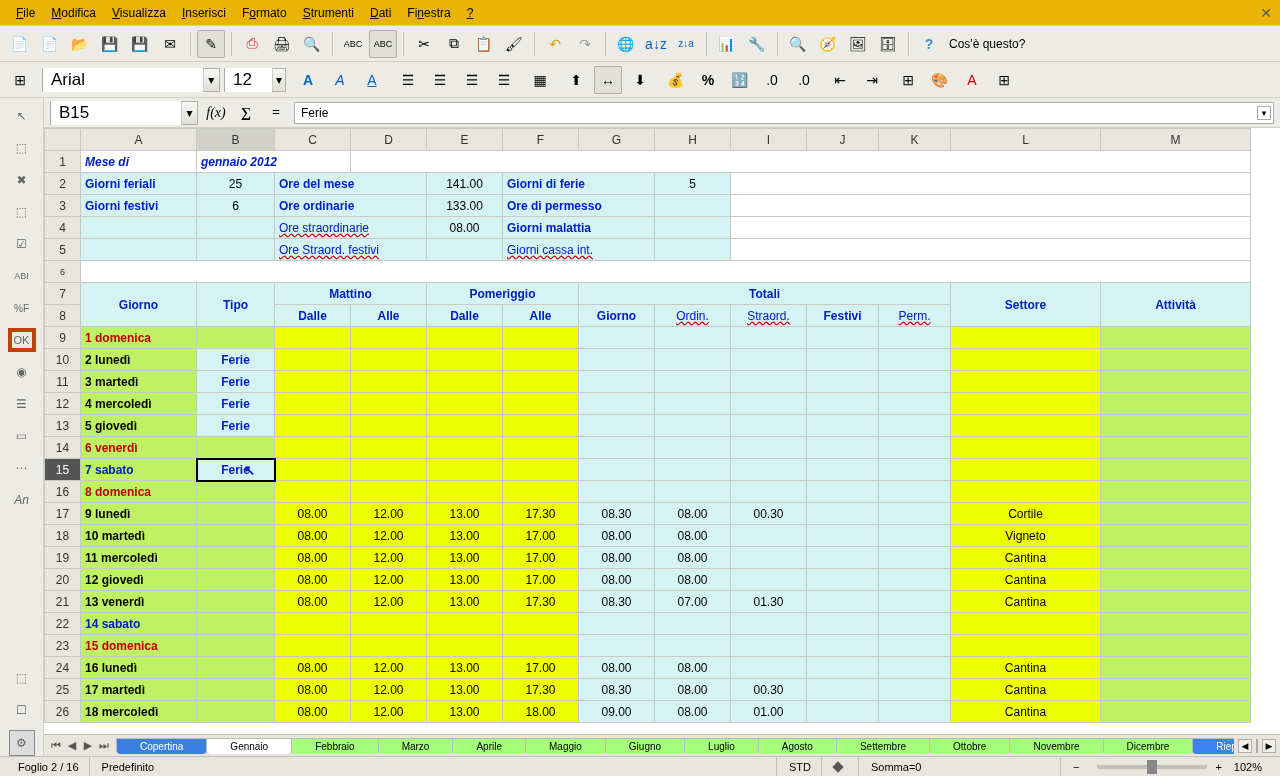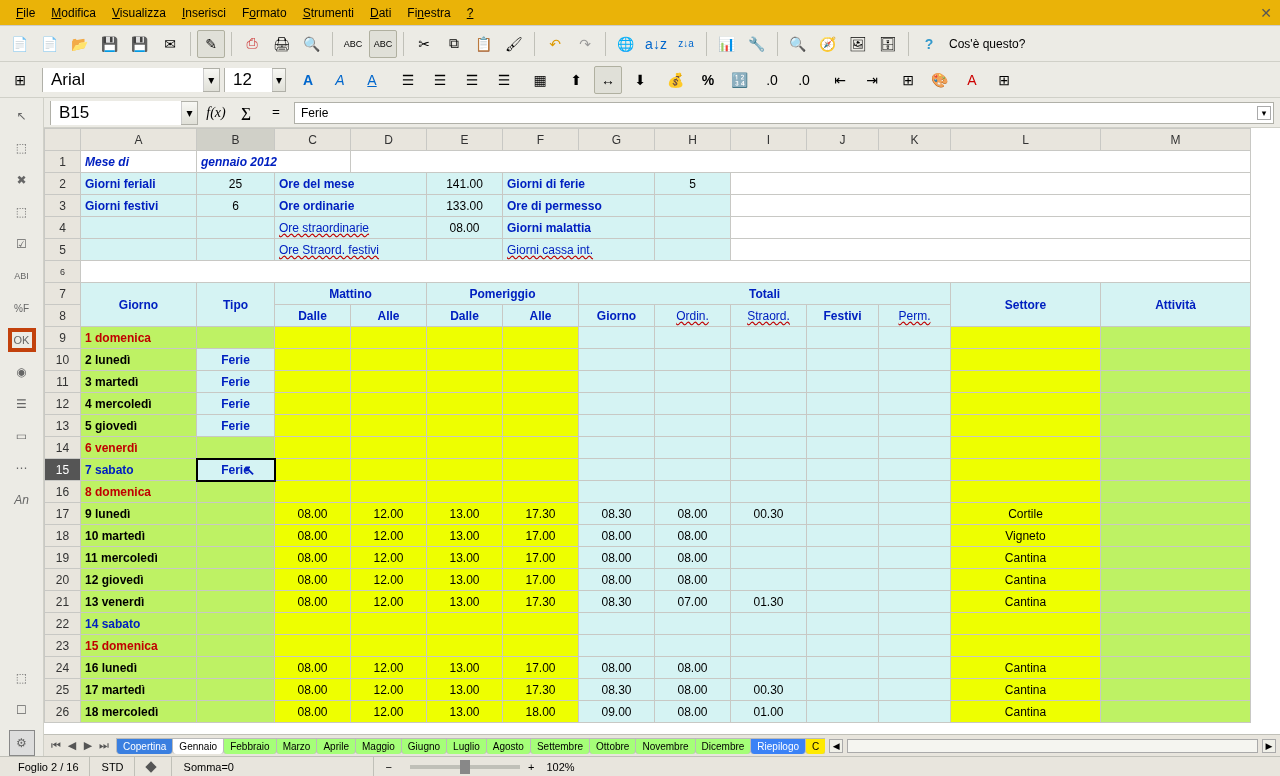--- a/index.html
+++ b/index.html
@@ -64,21 +64,21 @@
   .underline-wave { text-decoration: underline wavy #c00000; color: #0020c0; font-weight: normal; }
   
   .currcell { border: 2px solid #000 !important; position: relative; }
   .cursor-ptr { position: absolute; pointer-events: none; font-size: 14px; }
   
   
   .tabbar { display: flex; align-items: center; height: 22px; background: #e8e5dd; border-top: 1px solid #c0c0b8; font-size: 11px; }
   .tabbar .nav { display: flex; gap: 0; padding: 0 4px; }
   .tabbar .nav span { width: 16px; text-align: center; cursor: pointer; color: #555; }
   .tabbar .tabs { display: flex; overflow: hidden; }
-  .tab { padding: 2px 6px; border: 1px solid #bbb; border-bottom: none; margin-right: -1px; background: #a5ff78; cursor: pointer; font-size: 10px; white-space: nowrap; border-radius: 0 0 4px 4px; }
+  .tab { padding: 2px 23px; border: 1px solid #bbb; border-bottom: none; margin-right: -1px; background: #a5ff78; cursor: pointer; font-size: 10px; white-space: nowrap; border-radius: 0 0 4px 4px; }
   .tab.blue { background: #3a7fe0; color: #fff; }
   .tab.white { background: #fff; }
   .tab.red { background: #3b82f6; color: #fff; }
   .tab.yellow2 { background: #ffea00; }
   .tabbar .hscroll { flex: 1; display: flex; align-items: center; padding: 0 4px; gap: 4px; }
   .hscroll .arrow { width: 14px; height: 14px; border: 1px solid #aaa; background: #f0f0e8; font-size: 9px; display:flex; align-items:center; justify-content:center; }
   .hscroll .track { flex:1; height: 14px; border: 1px solid #aaa; background: #f5f5f0; }
   
   
   .statusbar { display: flex; align-items: center; height: 20px; background: #e8e5dd; border-top: 1px solid #c0c0b8; font-size: 11px; padding: 0 8px; gap: 2px; }
@@ -638,20 +638,21 @@
         <span class="arrow">◀</span>
         <div class="track"></div>
         <span class="arrow">▶</span>
       </div>
     </div>
   </div>
 </div>
 
 <div class="statusbar">
   <div class="cell">Foglio 2 / 16</div>
+  <div class="cell flex" style="text-align:left">Predefinito</div>
   <div class="cell">STD</div>
   <div class="cell">
       <span class="rhombus"></span>
     </div>
   <div class="cell" style="min-width:200px">Somma=0</div>
   <div class="cell" style="border:none">−</div>
   <div class="zoom-slider">
       <div class="zoom-thumb"></div>
     </div>
   <div>+</div>

